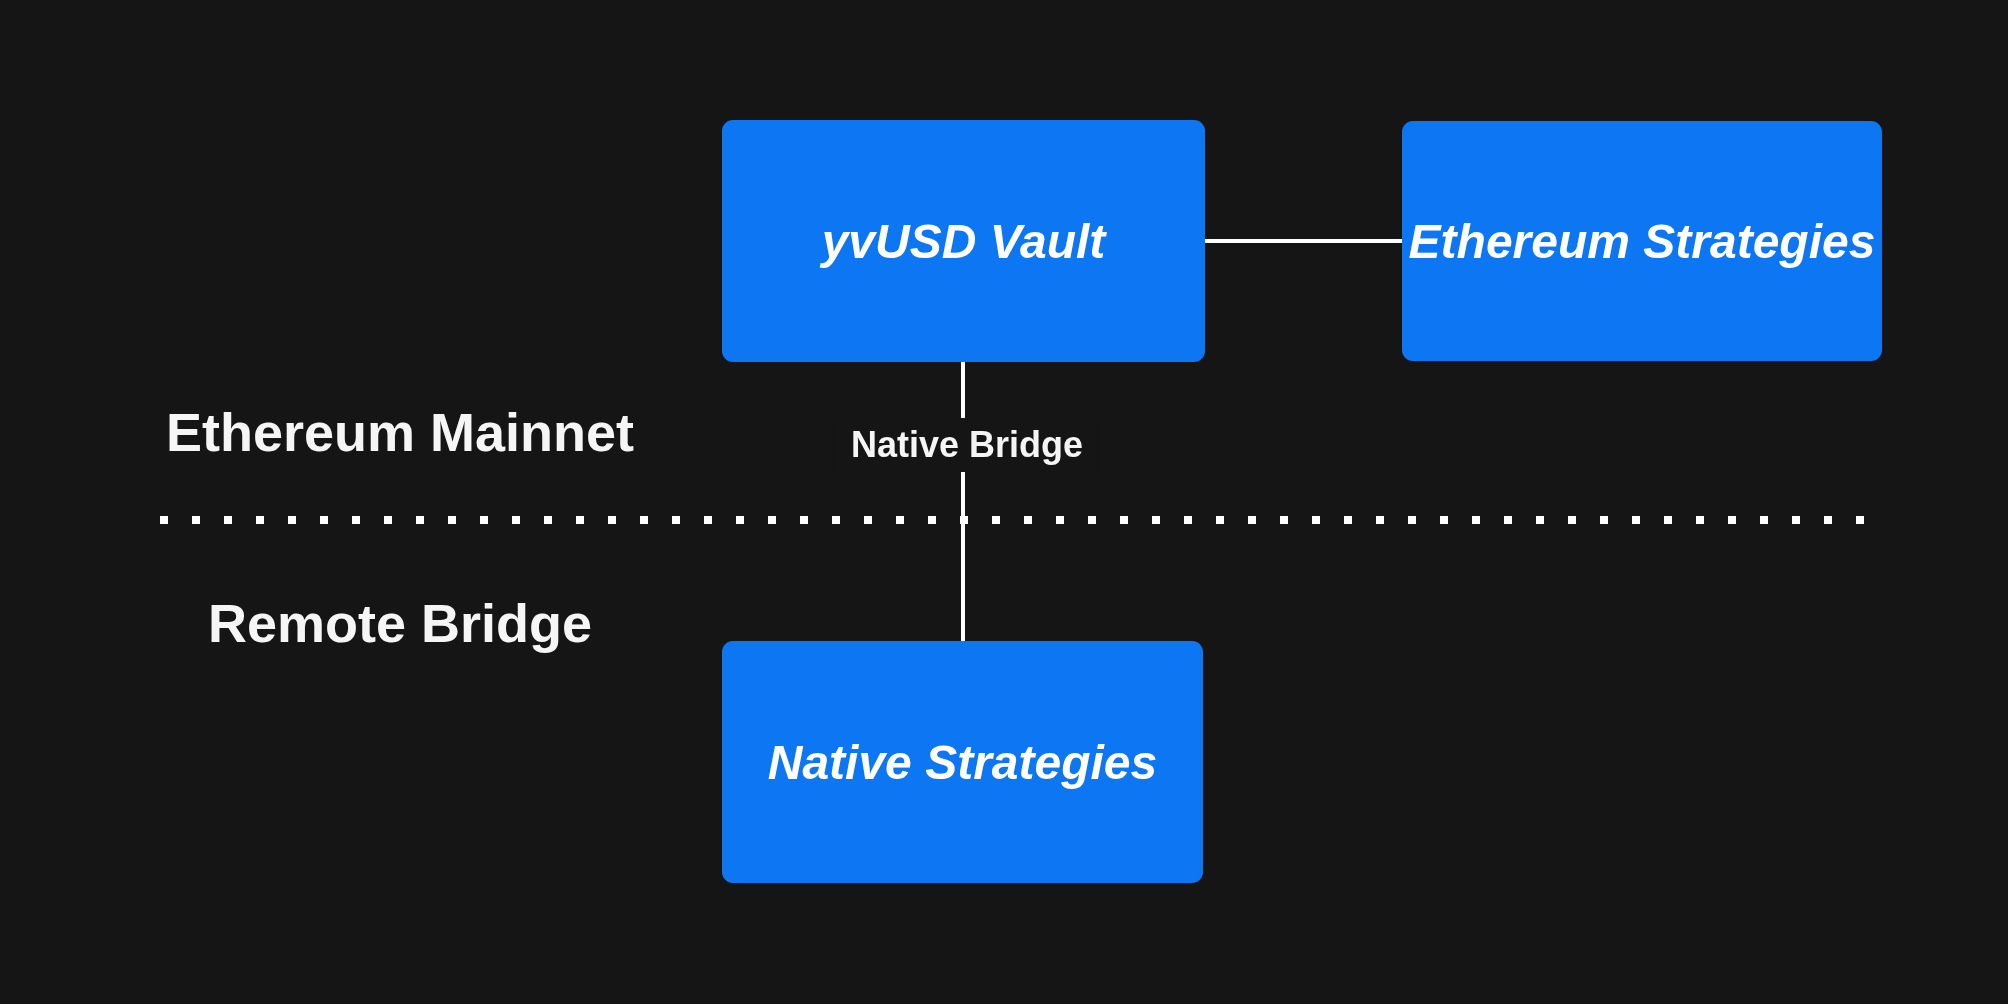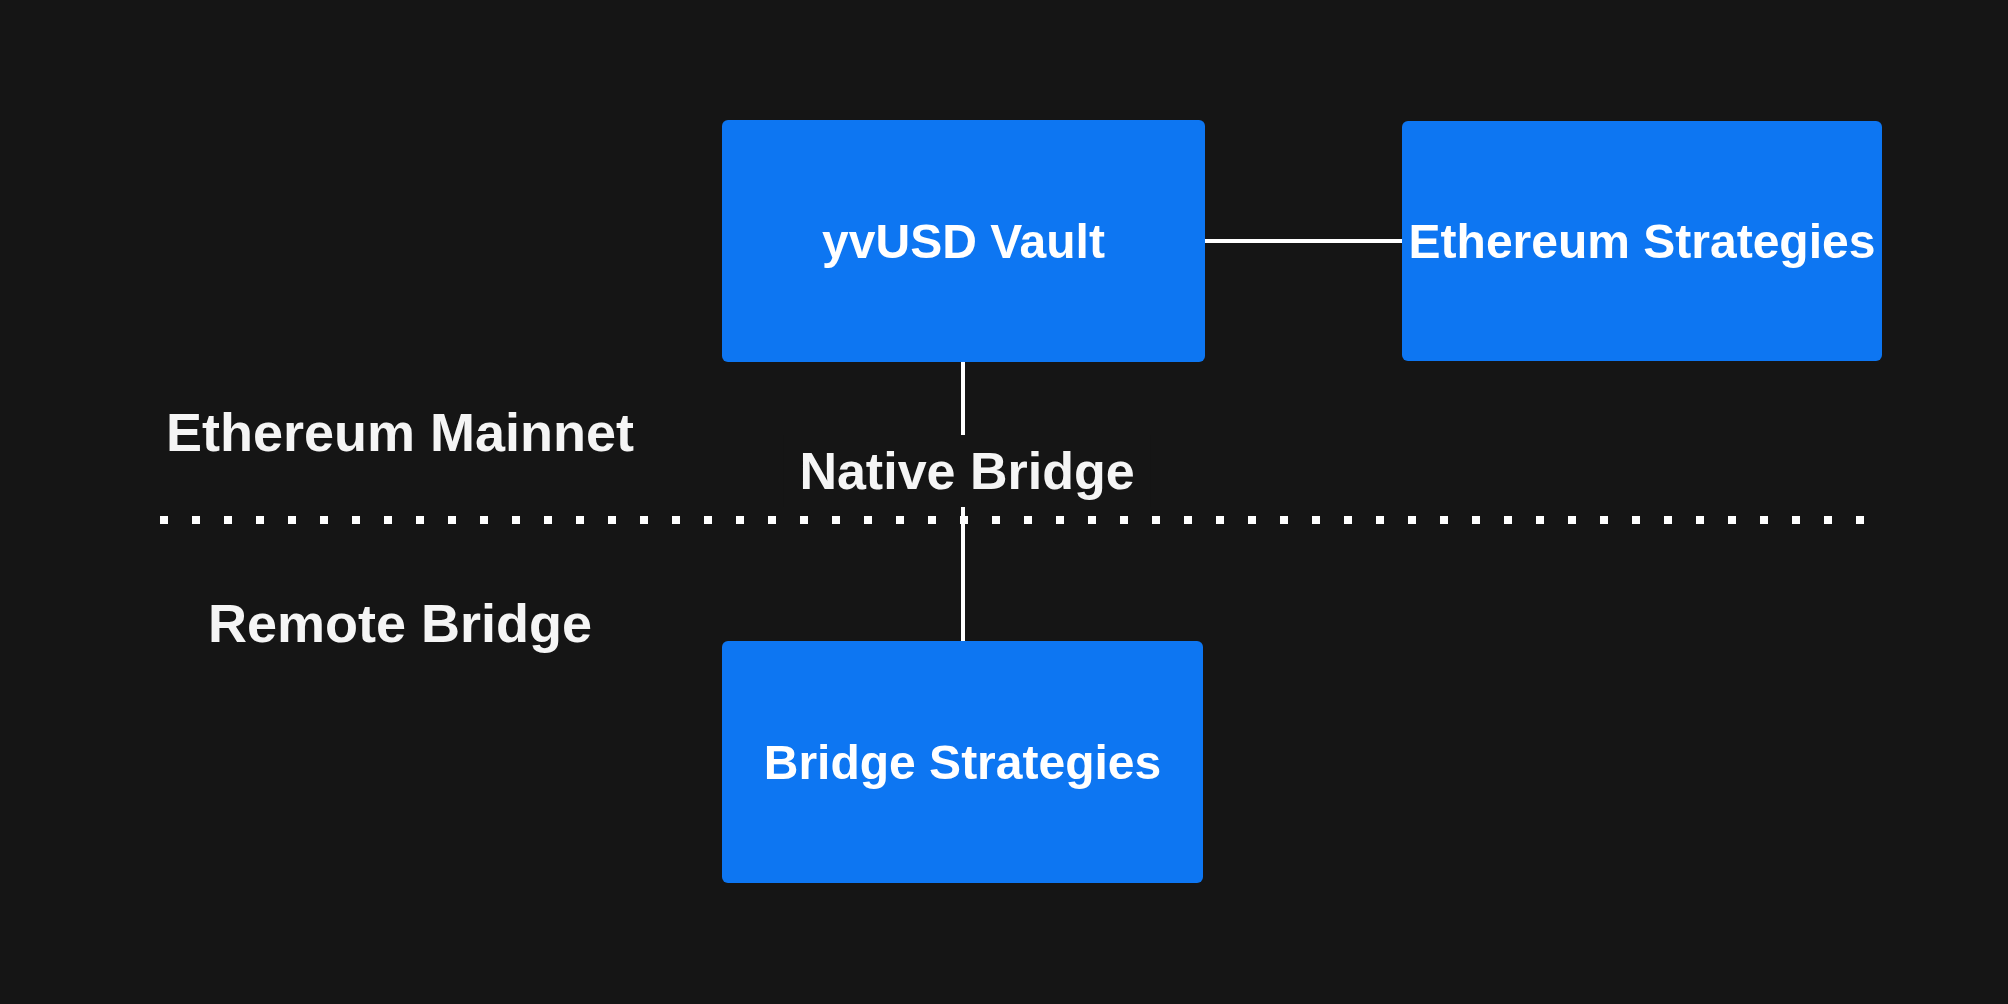--- a/index.html
+++ b/index.html
@@ -14,39 +14,40 @@
   body{
     font-family:"Liberation Sans","DejaVu Sans",sans-serif;
     width:2008px;height:1004px;overflow:hidden;
   }
   .canvas{
     position:relative;width:2008px;height:1004px;background:var(--bg);
   }
   .node{
     position:absolute;
     background:var(--node-fill);
-    border-radius:6px;
+    border-radius:11px;
     display:flex;align-items:center;justify-content:center;
     color:var(--node-text);
     font-size:48px;font-weight:700;
     text-align:center;
+    font-style:italic;
   }
   .node-vault{left:722px;top:120px;width:483px;height:242px;}
   .node-mainnet-strategies{left:1402px;top:121px;width:480px;height:240px;}
   .node-remote-strategies{left:722px;top:641px;width:481px;height:242px;}
   .edge{position:absolute;background:var(--line);}
   .edge-h{left:1205px;top:239px;width:197px;height:4px;}
   .edge-v{left:961px;top:362px;width:4px;height:280px;}
   .edge-label{
-    position:absolute;left:967px;top:471px;
+    position:absolute;left:967px;top:445px;
     transform:translate(-50%,-50%);
     background:var(--bg);
     padding:6px 16px;
     color:var(--label-text);
-    font-size:52px;font-weight:700;
+    font-size:36px;font-weight:700;
     white-space:nowrap;
   }
   .divider{
     position:absolute;left:160px;top:516px;width:1706px;height:8px;
     background:repeating-linear-gradient(to right,var(--line) 0 8px,transparent 8px 32px);
   }
   .section-label{
     position:absolute;left:100px;width:600px;
     text-align:center;
     color:var(--label-text);
@@ -75,16 +76,16 @@
 
   <div class="node node-vault">
     <span>yvUSD Vault</span>
   </div>
 
   <div class="node node-mainnet-strategies">
     <span>Ethereum Strategies</span>
   </div>
 
   <div class="node node-remote-strategies">
-    <span>Bridge Strategies</span>
+    <span>Native Strategies</span>
   </div>
 
 </div>
 
 </body></html>

